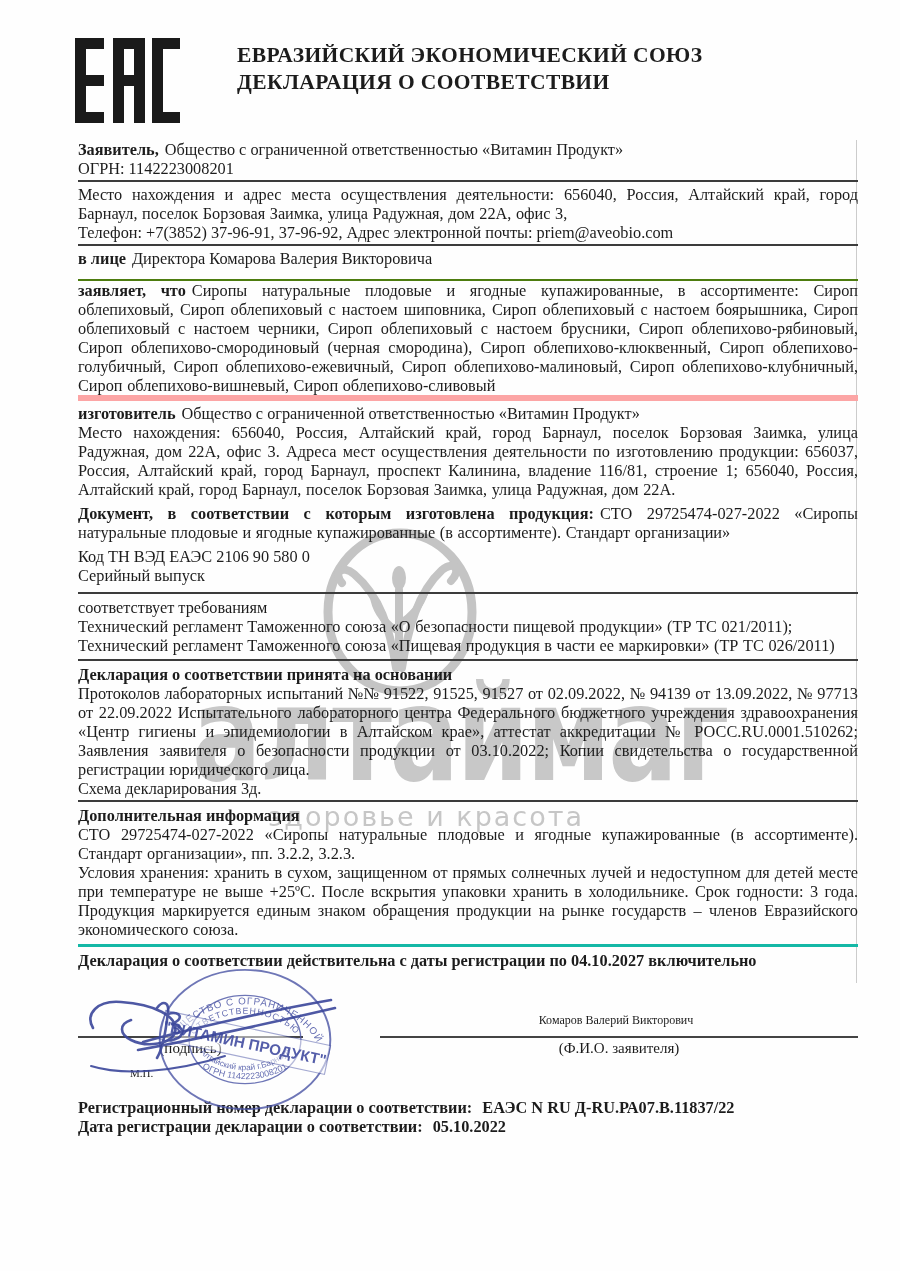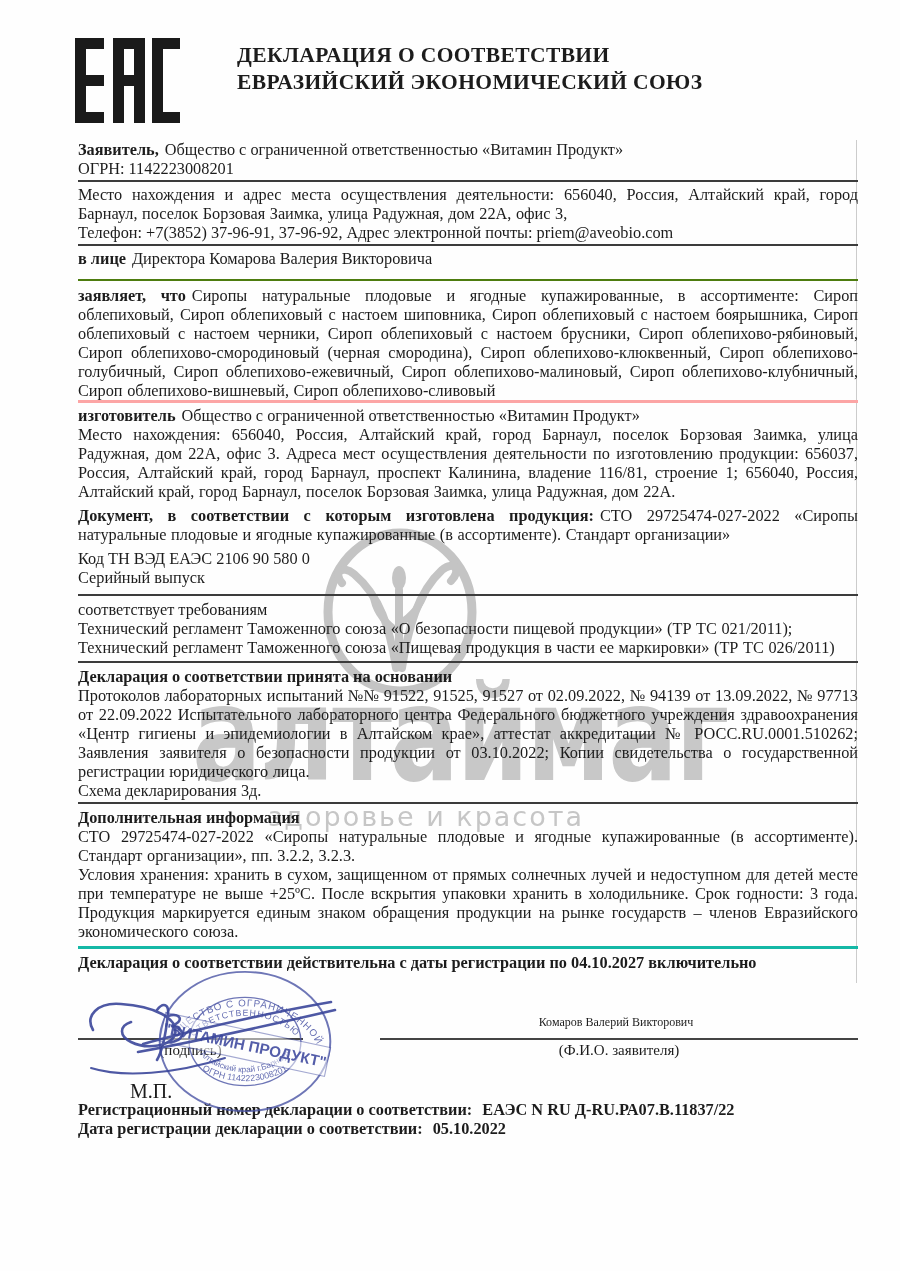--- a/index.html
+++ b/index.html
@@ -32,34 +32,34 @@
   
   .doc { position:absolute; left:78px; top:140px; width:780px; z-index:2; }
   .doc p { margin:0; font-size:16.3px; line-height:19px; }
   .just { text-align:justify; word-spacing:0.5px; }
   b.lbl { margin-right:6px; }
   .bold { font-weight:bold; }
   .sec { }
   #sec-applicant { padding-bottom:2px; border-bottom:2px solid #3c3c3c; }
   #sec-address  { padding-top:3px; padding-bottom:2px; border-bottom:2px solid #3c3c3c; }
   #sec-person   { padding-top:3px; padding-bottom:11px; border-bottom:2px solid #4d7c0f; }
-  #sec-products { padding-top:5px; border-bottom:3px solid #fca5a5; }
+  #sec-products { border-bottom:6px solid #fca5a5; }
   #sec-manufacturer { padding-top:3px; }
   #p-document { margin-top:5px; }
   #sec-codes { margin-top:5px; padding-bottom:7px; border-bottom:2px solid #3c3c3c; }
   #sec-compliance { padding-top:4px; padding-bottom:4px; border-bottom:2px solid #3c3c3c; }
   #sec-basis { padding-top:4px; padding-bottom:2px; border-bottom:2px solid #3c3c3c; }
   #sec-additional { padding-top:4px; padding-bottom:5px; border-bottom:3px solid #14b8a6; }
   #p-validity { padding-top:4px; font-weight:bold; }
   
   .sig-area { position:relative; height:128px; }
   .sig-line-left  { position:absolute; left:0px;  top:66px; width:225px; border-top:2px solid #444; }
   .sig-line-right { position:absolute; left:302px; top:66px; width:478px; border-top:2px solid #444; }
   .sig-caption-left { position:absolute; left:0px; top:70px; width:225px; text-align:center; font-size:15px; }
-  .mp { position:absolute; left:52px; top:108px; font-size:20px; }
+  .mp { position:absolute; left:52px; top:97px; font-size:11px; }
   .signer-name { position:absolute; left:299px; top:43px; width:478px; text-align:center; font-size:12px; }
   .signer-caption { position:absolute; left:302px; top:70px; width:478px; text-align:center; font-size:15px; }
   .stamp { position:absolute; left:72px; top:-6px; width:190px; height:152px; }
   .signature-svg { position:absolute; left:5px; top:16px; width:265px; height:102px; }
   
   .reg { margin-top:9px; font-size:17px; font-weight:bold; }
   .reg .val { margin-left:10px; }
   .reg2 { margin-top:12px; }
   .edge-line { position:absolute; left:856px; top:140px; width:1px; height:843px; background:#cccccc; z-index:1; }
 </style>
@@ -95,22 +95,22 @@
       <rect x="38" y="0" width="11" height="85"></rect>
       <rect x="59" y="0" width="11" height="85"></rect>
       <rect x="38" y="0" width="32" height="11"></rect>
       <rect x="38" y="37" width="32" height="11"></rect>
       <rect x="77" y="0" width="11" height="85"></rect>
       <rect x="77" y="0" width="28" height="11"></rect>
       <rect x="77" y="74" width="28" height="11"></rect>
     </g>
   </svg>
   <div class="titles">
+    <div>ЕВРАЗИЙСКИЙ ЭКОНОМИЧЕСКИЙ СОЮЗ</div>
     <div>ДЕКЛАРАЦИЯ О СООТВЕТСТВИИ</div>
-    <div>ЕВРАЗИЙСКИЙ ЭКОНОМИЧЕСКИЙ СОЮЗ</div>
   </div>
 
   <div class="doc">
 
     <div class="sec" id="sec-applicant">
       <p><b class="lbl">Заявитель,</b><span>Общество с ограниченной ответственностью «Витамин Продукт»</span></p>
       <p>ОГРН: 1142223008201</p>
     </div>
 
     <div class="sec" id="sec-address">

